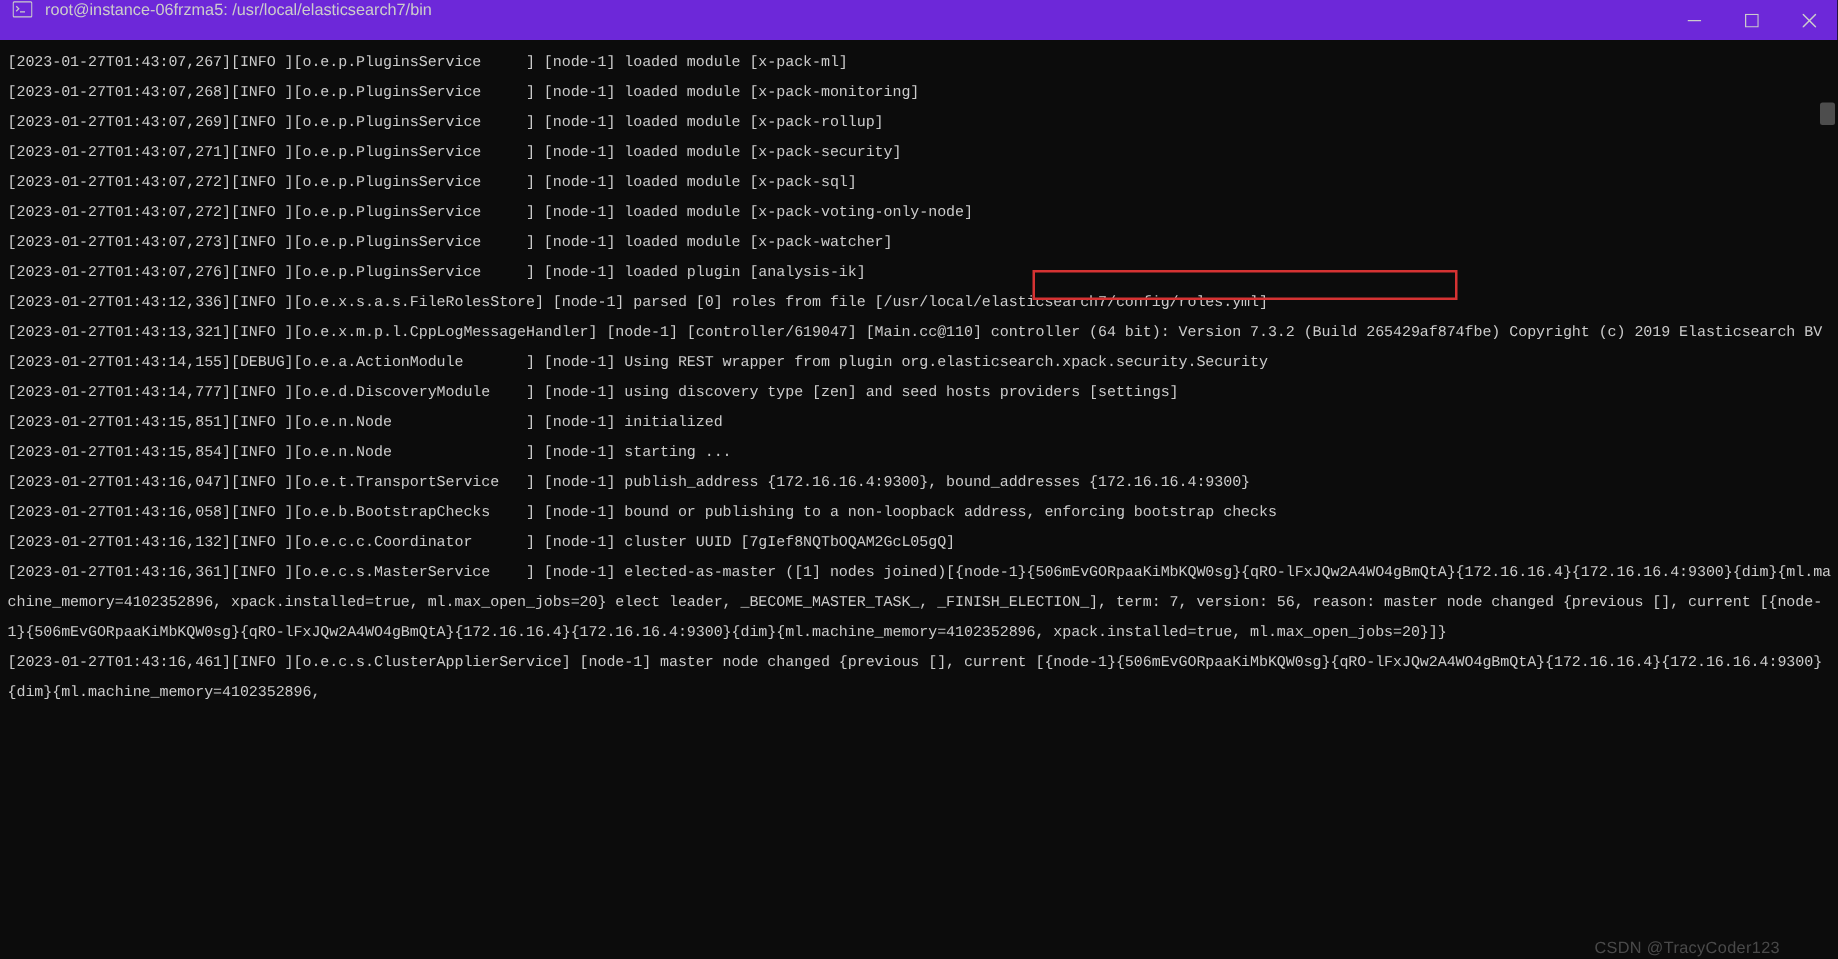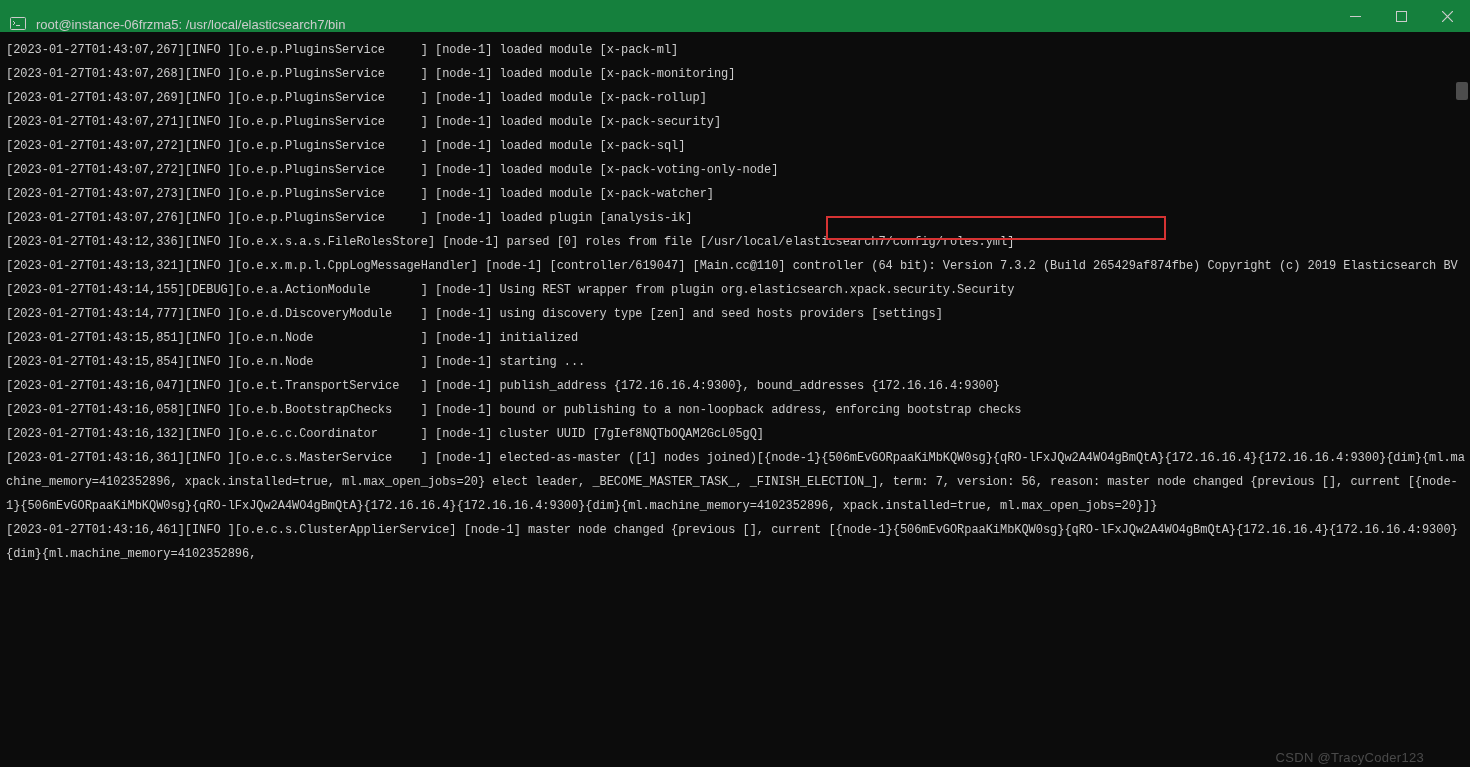--- a/index.html
+++ b/index.html
@@ -1,17 +1,17 @@
 <!DOCTYPE html>
 <html><head>
 <meta charset="utf-8">
 <style>
   * { margin: 0; padding: 0; box-sizing: border-box; }
   html, body { width: 1470px; height: 767px; background: #0c0c0c; overflow: hidden; font-family: "Consolas", "Courier New", monospace; }
-  .titlebar { background: #15803d; height: 32px; display: flex; align-items: flex-end; color: #ccc; font-family: "Segoe UI", sans-serif; font-size: 13px; }
+  .titlebar { background: #6d28d9; height: 32px; display: flex; align-items: flex-start; color: #ccc; font-family: "Segoe UI", sans-serif; font-size: 13px; }
   .titlebar .icon-box { width: 16px; height: 16px; margin: 0 8px 0 10px; display: inline-flex; align-items: center; justify-content: center; }
   .titlebar .icon-box svg { width: 16px; height: 16px; }
   .titlebar .title { flex: 1; padding-left: 2px; }
   .win-controls { display: flex; height: 100%; }
   .win-btn { width: 46px; height: 32px; display: flex; align-items: center; justify-content: center; color: #ccc; }
   .win-btn svg { width: 11px; height: 11px; }
   .terminal-wrap { position: relative; width: 100%; height: calc(100% - 32px); background: #0c0c0c; }
   .terminal { position: absolute; inset: 0; padding: 6px 0 6px 6px; font-size: 12px; line-height: 24px; color: #cccccc; white-space: pre-wrap; word-break: break-all; font-family: "Consolas","NSimSun","Courier New",monospace; letter-spacing: -0.05px; }
   .scrollbar { position: absolute; right: 2px; top: 6px; width: 12px; height: calc(100% - 12px); }
   .scroll-thumb { position: absolute; top: 44px; width: 12px; height: 18px; background: #4d4d4d; border-radius: 2px; }

